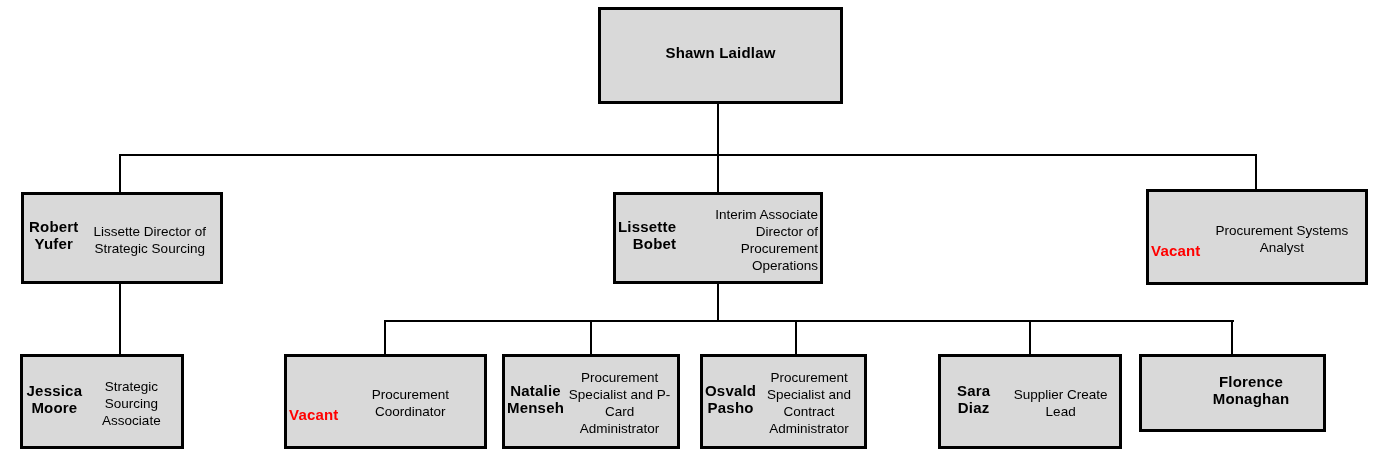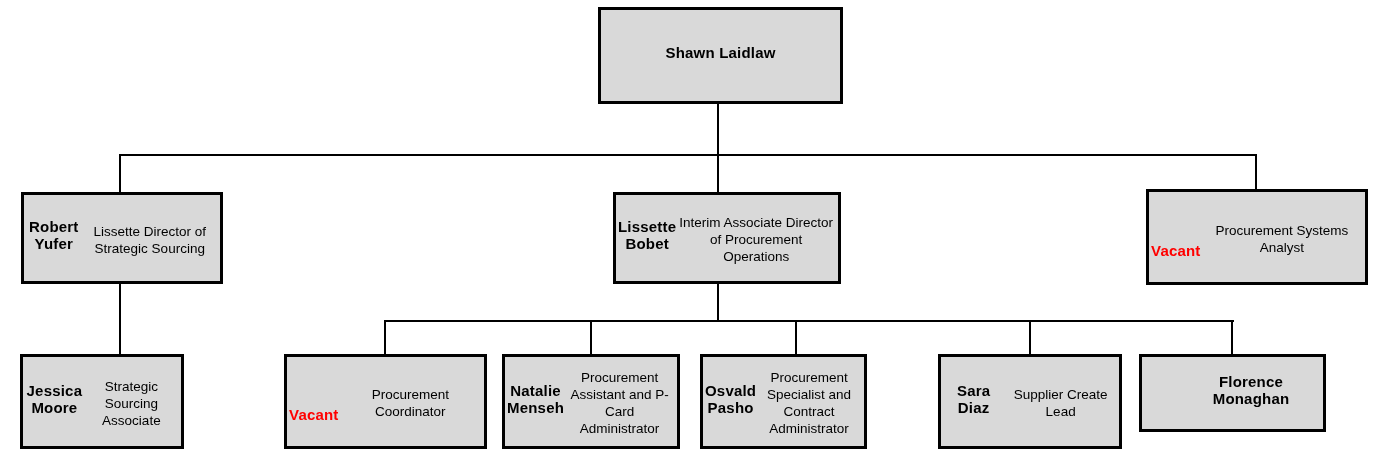--- a/index.html
+++ b/index.html
@@ -35,21 +35,21 @@
     color: var(--text, #000000);
     margin-top: 9px;
     line-height: 1.26;
   }
   .title.w200 { max-width: 200px; }
   .line { position: absolute; background: var(--line, #000000); }
 
   
   .n-shawn            { left: 598px;  top: 7px;   width: 245px; height: 97px; }
   .n-robert           { left: 21px;   top: 192px; width: 202px; height: 92px; align-items: center; }
-  .n-lissette         { left: 613px;  top: 192px; width: 228px; height: 92px; }
+  .n-lissette         { left: 613px;  top: 192px; width: 210px; height: 92px; text-align: right; }
   .n-vacant-analyst   { left: 1146px; top: 189px; width: 222px; height: 96px; }
   .n-jessica          { left: 20px;   top: 354px; width: 164px; height: 95px; }
   .n-vacant-coord     { left: 284px;  top: 354px; width: 203px; height: 95px; }
   .n-natalie          { left: 502px;  top: 354px; width: 178px; height: 95px; }
   .n-osvald           { left: 700px;  top: 354px; width: 167px; height: 95px; }
   .n-sara             { left: 938px;  top: 354px; width: 184px; height: 95px; }
   .n-florence         { left: 1139px; top: 354px; width: 187px; height: 78px; padding-left: 39px; }
 
   
   .l-stub-top     { left: 717px;  top: 104px; width: 2px;    height: 52px; }
@@ -109,21 +109,21 @@
     <div class="title">Strategic Sourcing Associate</div>
   </div>
 
   <div class="node n-vacant-coord">
     <div class="name vacant">Vacant</div>
     <div class="title">Procurement Coordinator</div>
   </div>
 
   <div class="node n-natalie">
     <div class="name">Natalie Menseh</div>
-    <div class="title">Procurement Assistant and P-Card Administrator</div>
+    <div class="title">Procurement Specialist and P-Card Administrator</div>
   </div>
 
   <div class="node n-osvald">
     <div class="name">Osvald Pasho</div>
     <div class="title">Procurement Specialist and Contract Administrator</div>
   </div>
 
   <div class="node n-sara">
     <div class="name">Sara Diaz</div>
     <div class="title">Supplier Create Lead</div>

